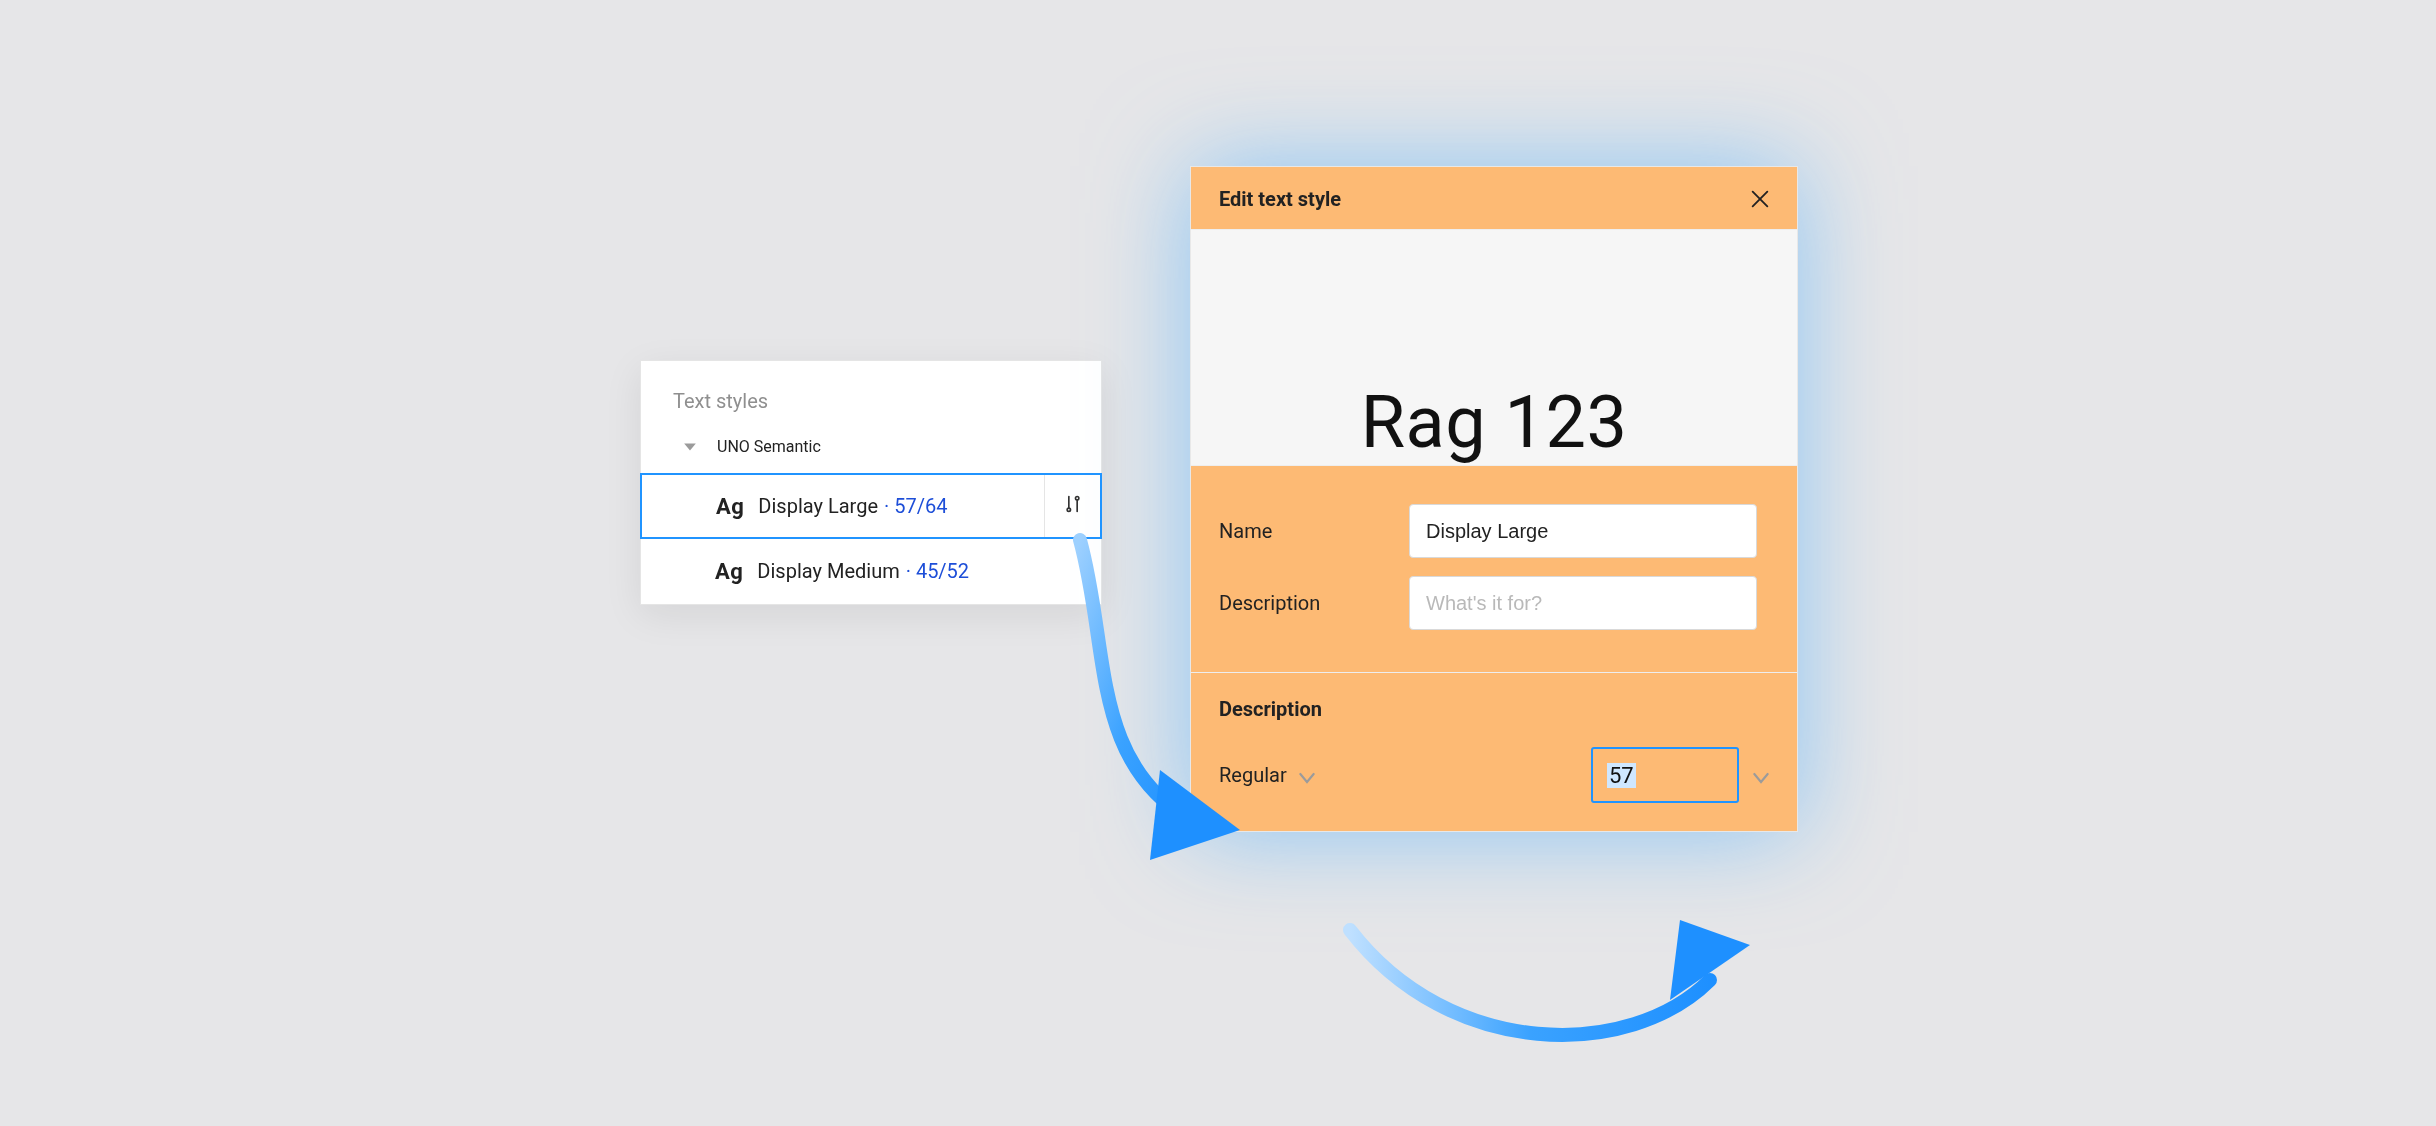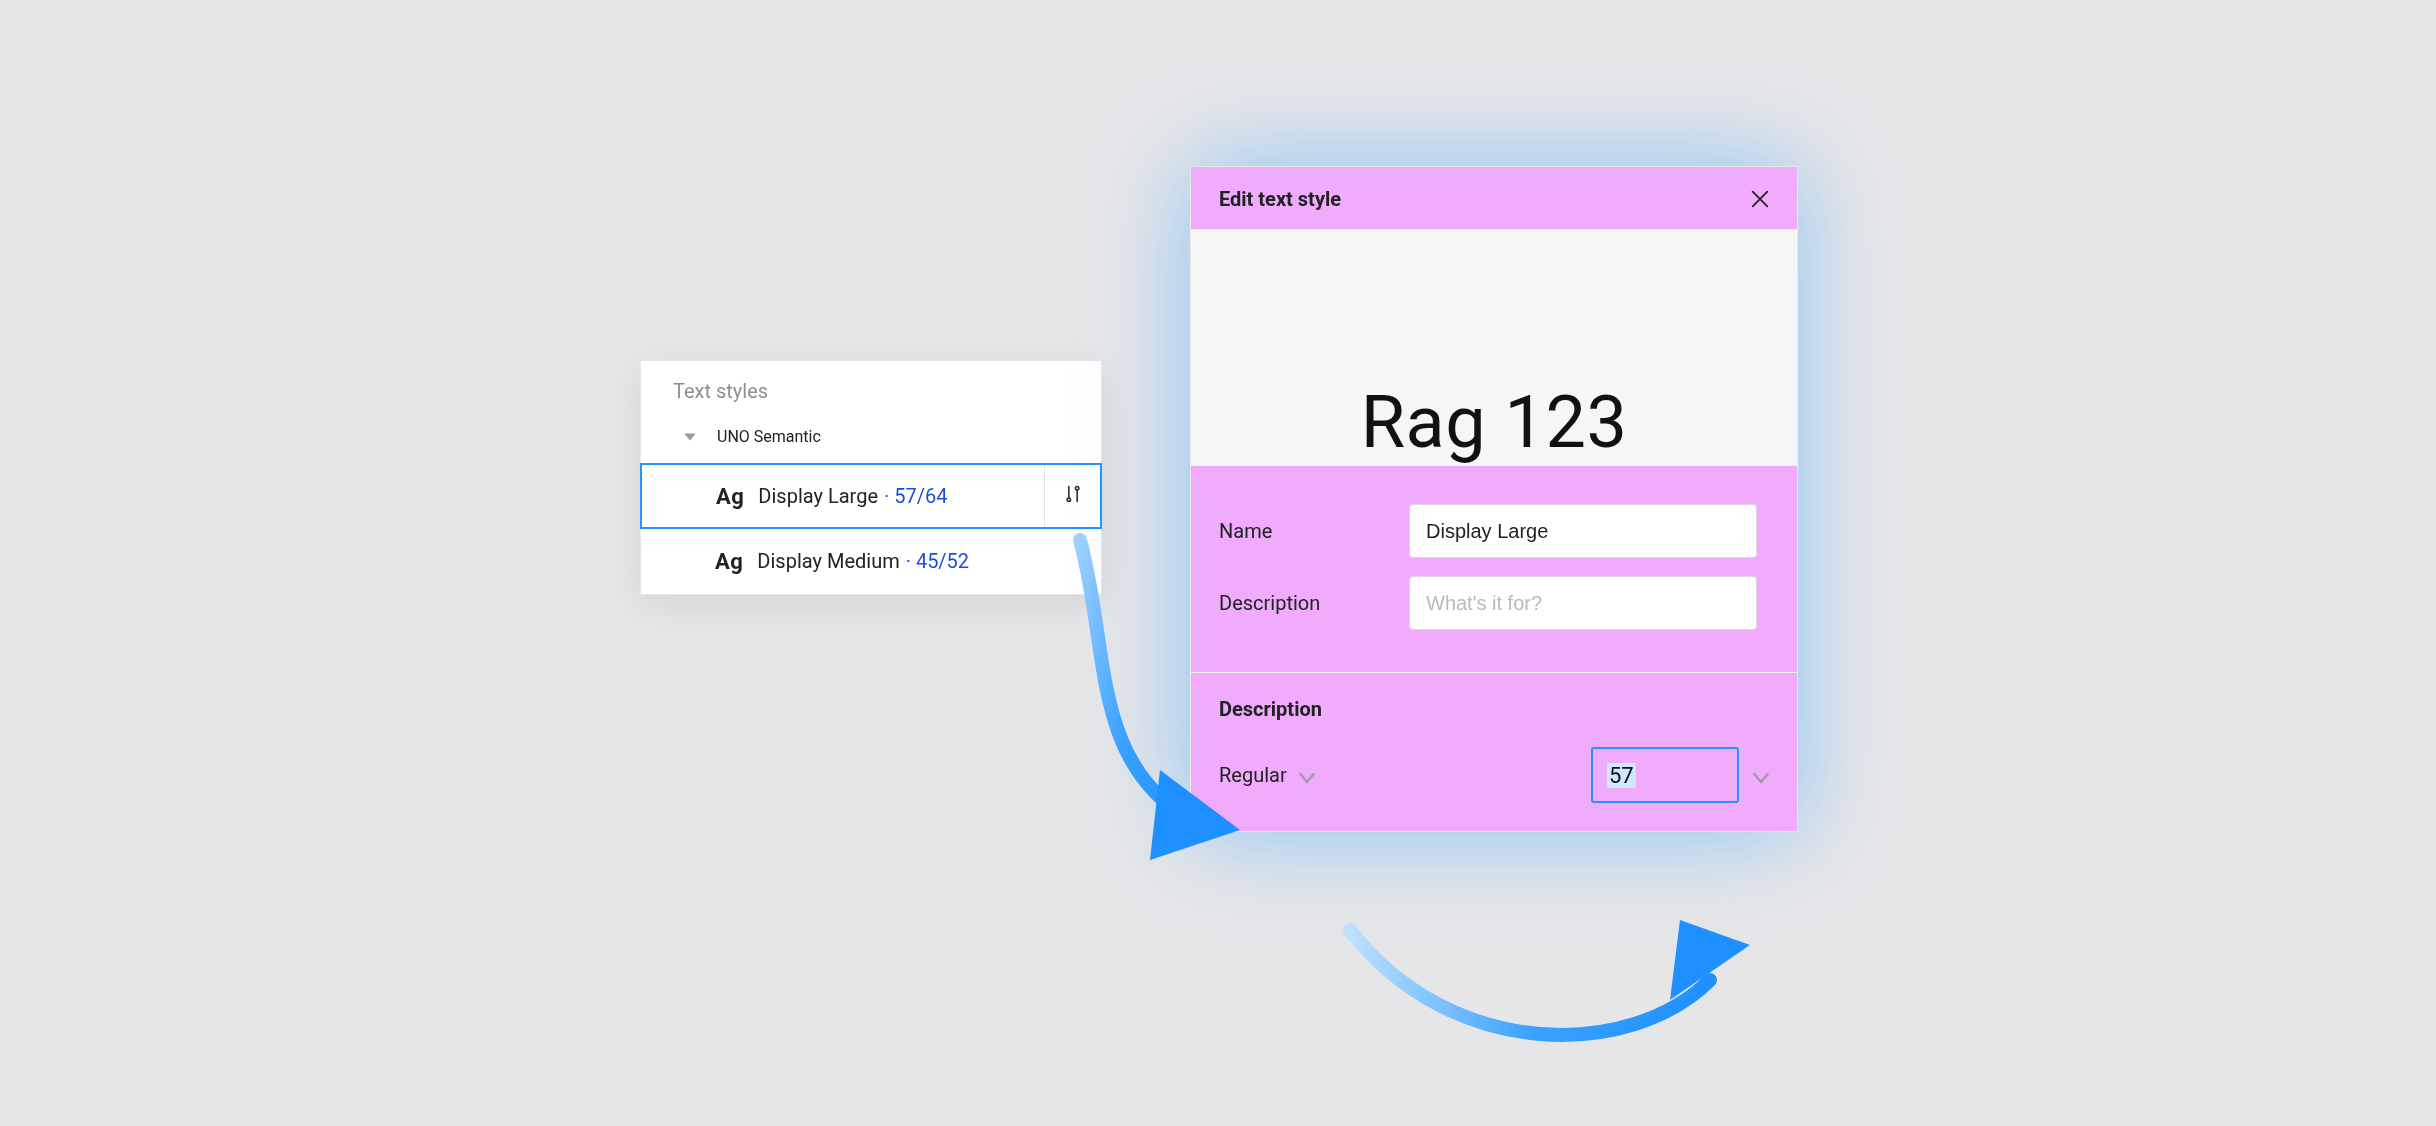--- a/index.html
+++ b/index.html
@@ -21,21 +21,21 @@
     box-shadow: 0 10px 36px rgba(0,0,0,.08);
   }
 
   
   .styles-panel {
     left: 640px;
     top: 360px;
     width: 462px;
   }
   .styles-header {
-    padding: 18px 28px 14px 32px;
+    padding: 28px 28px 14px 32px;
     color: #8f8f8f;
     font-size: 20px;
   }
   .styles-group {
     display: flex;
     align-items: center;
     padding: 10px 28px 18px 42px;
     font-size: 16px;
     color: #222;
   }
@@ -84,21 +84,21 @@
   .glow-wrap {
     position: absolute;
     left: 1190px;
     top: 166px;
     width: 608px;
     filter: drop-shadow(0 0 50px rgba(64,170,255,.55));
   }
   .edit-panel {
     position: relative;
     width: 608px;
-    background: #f0abfc;
+    background: #fdba74;
     border: 1px solid #e8e8e8;
   }
   .edit-header {
     display: flex;
     align-items: center;
     justify-content: space-between;
     padding: 20px 26px 18px 28px;
     border-bottom: 1px solid #eeeeee;
   }
   .edit-title {

